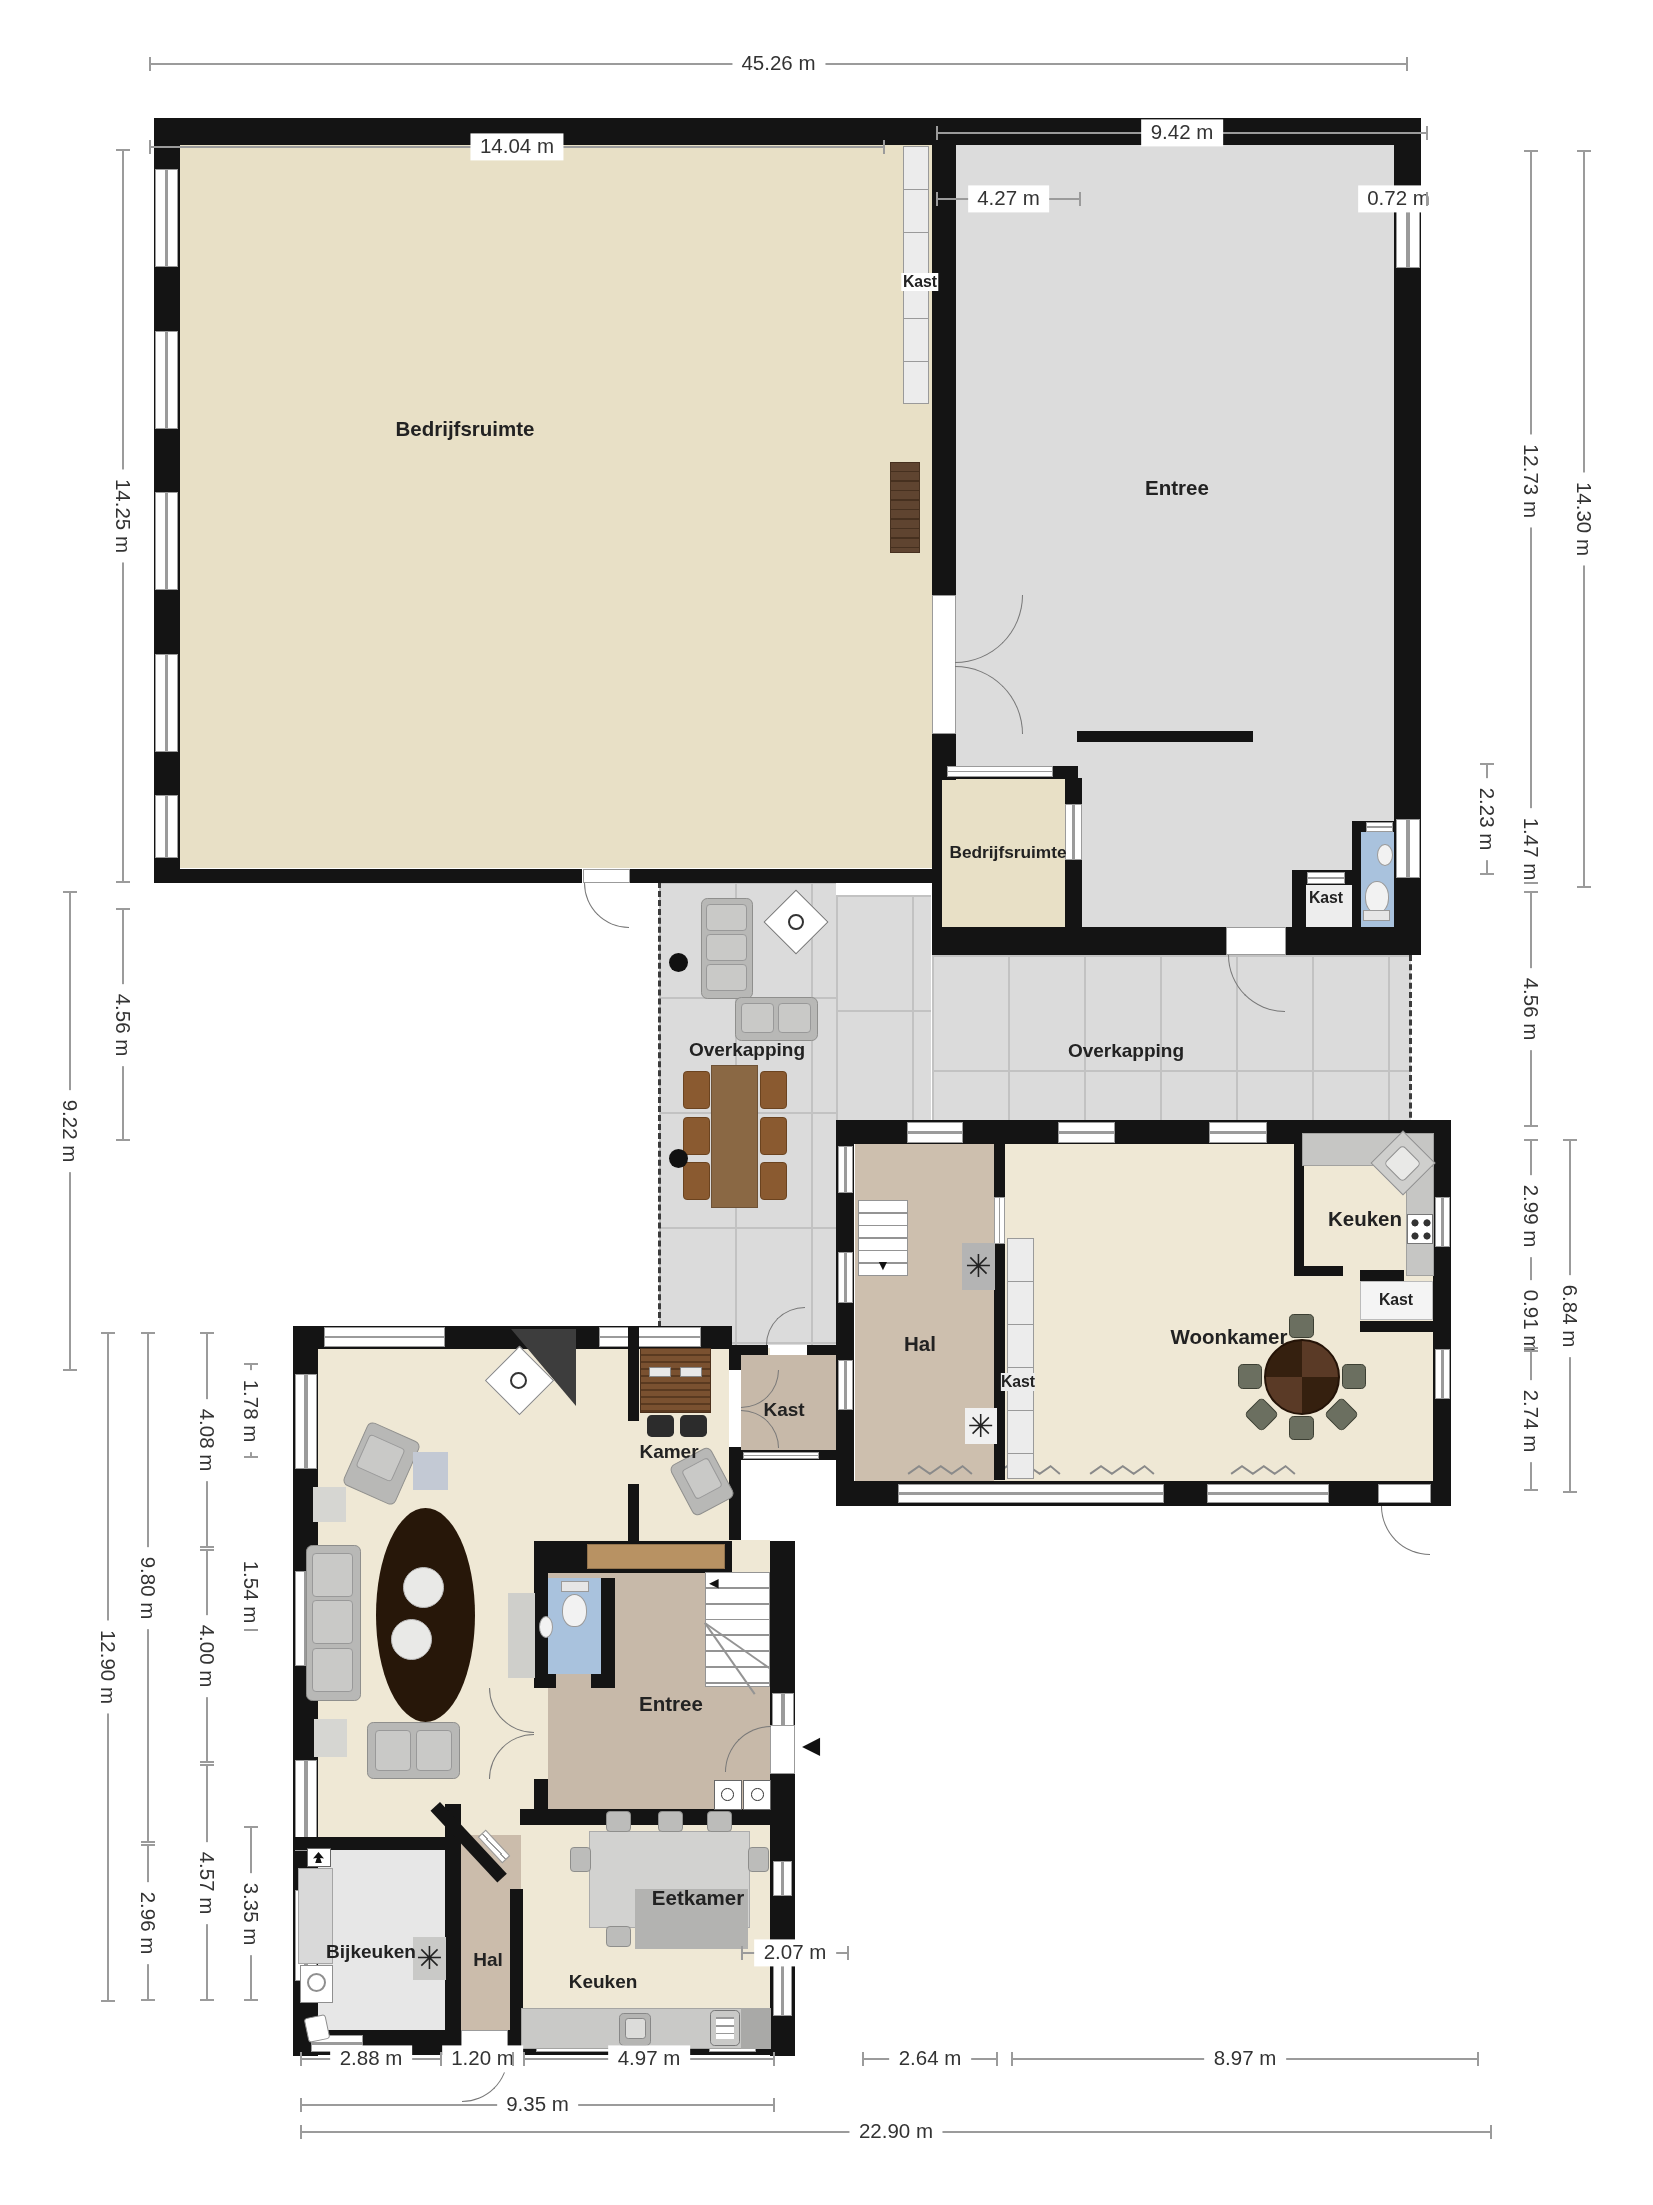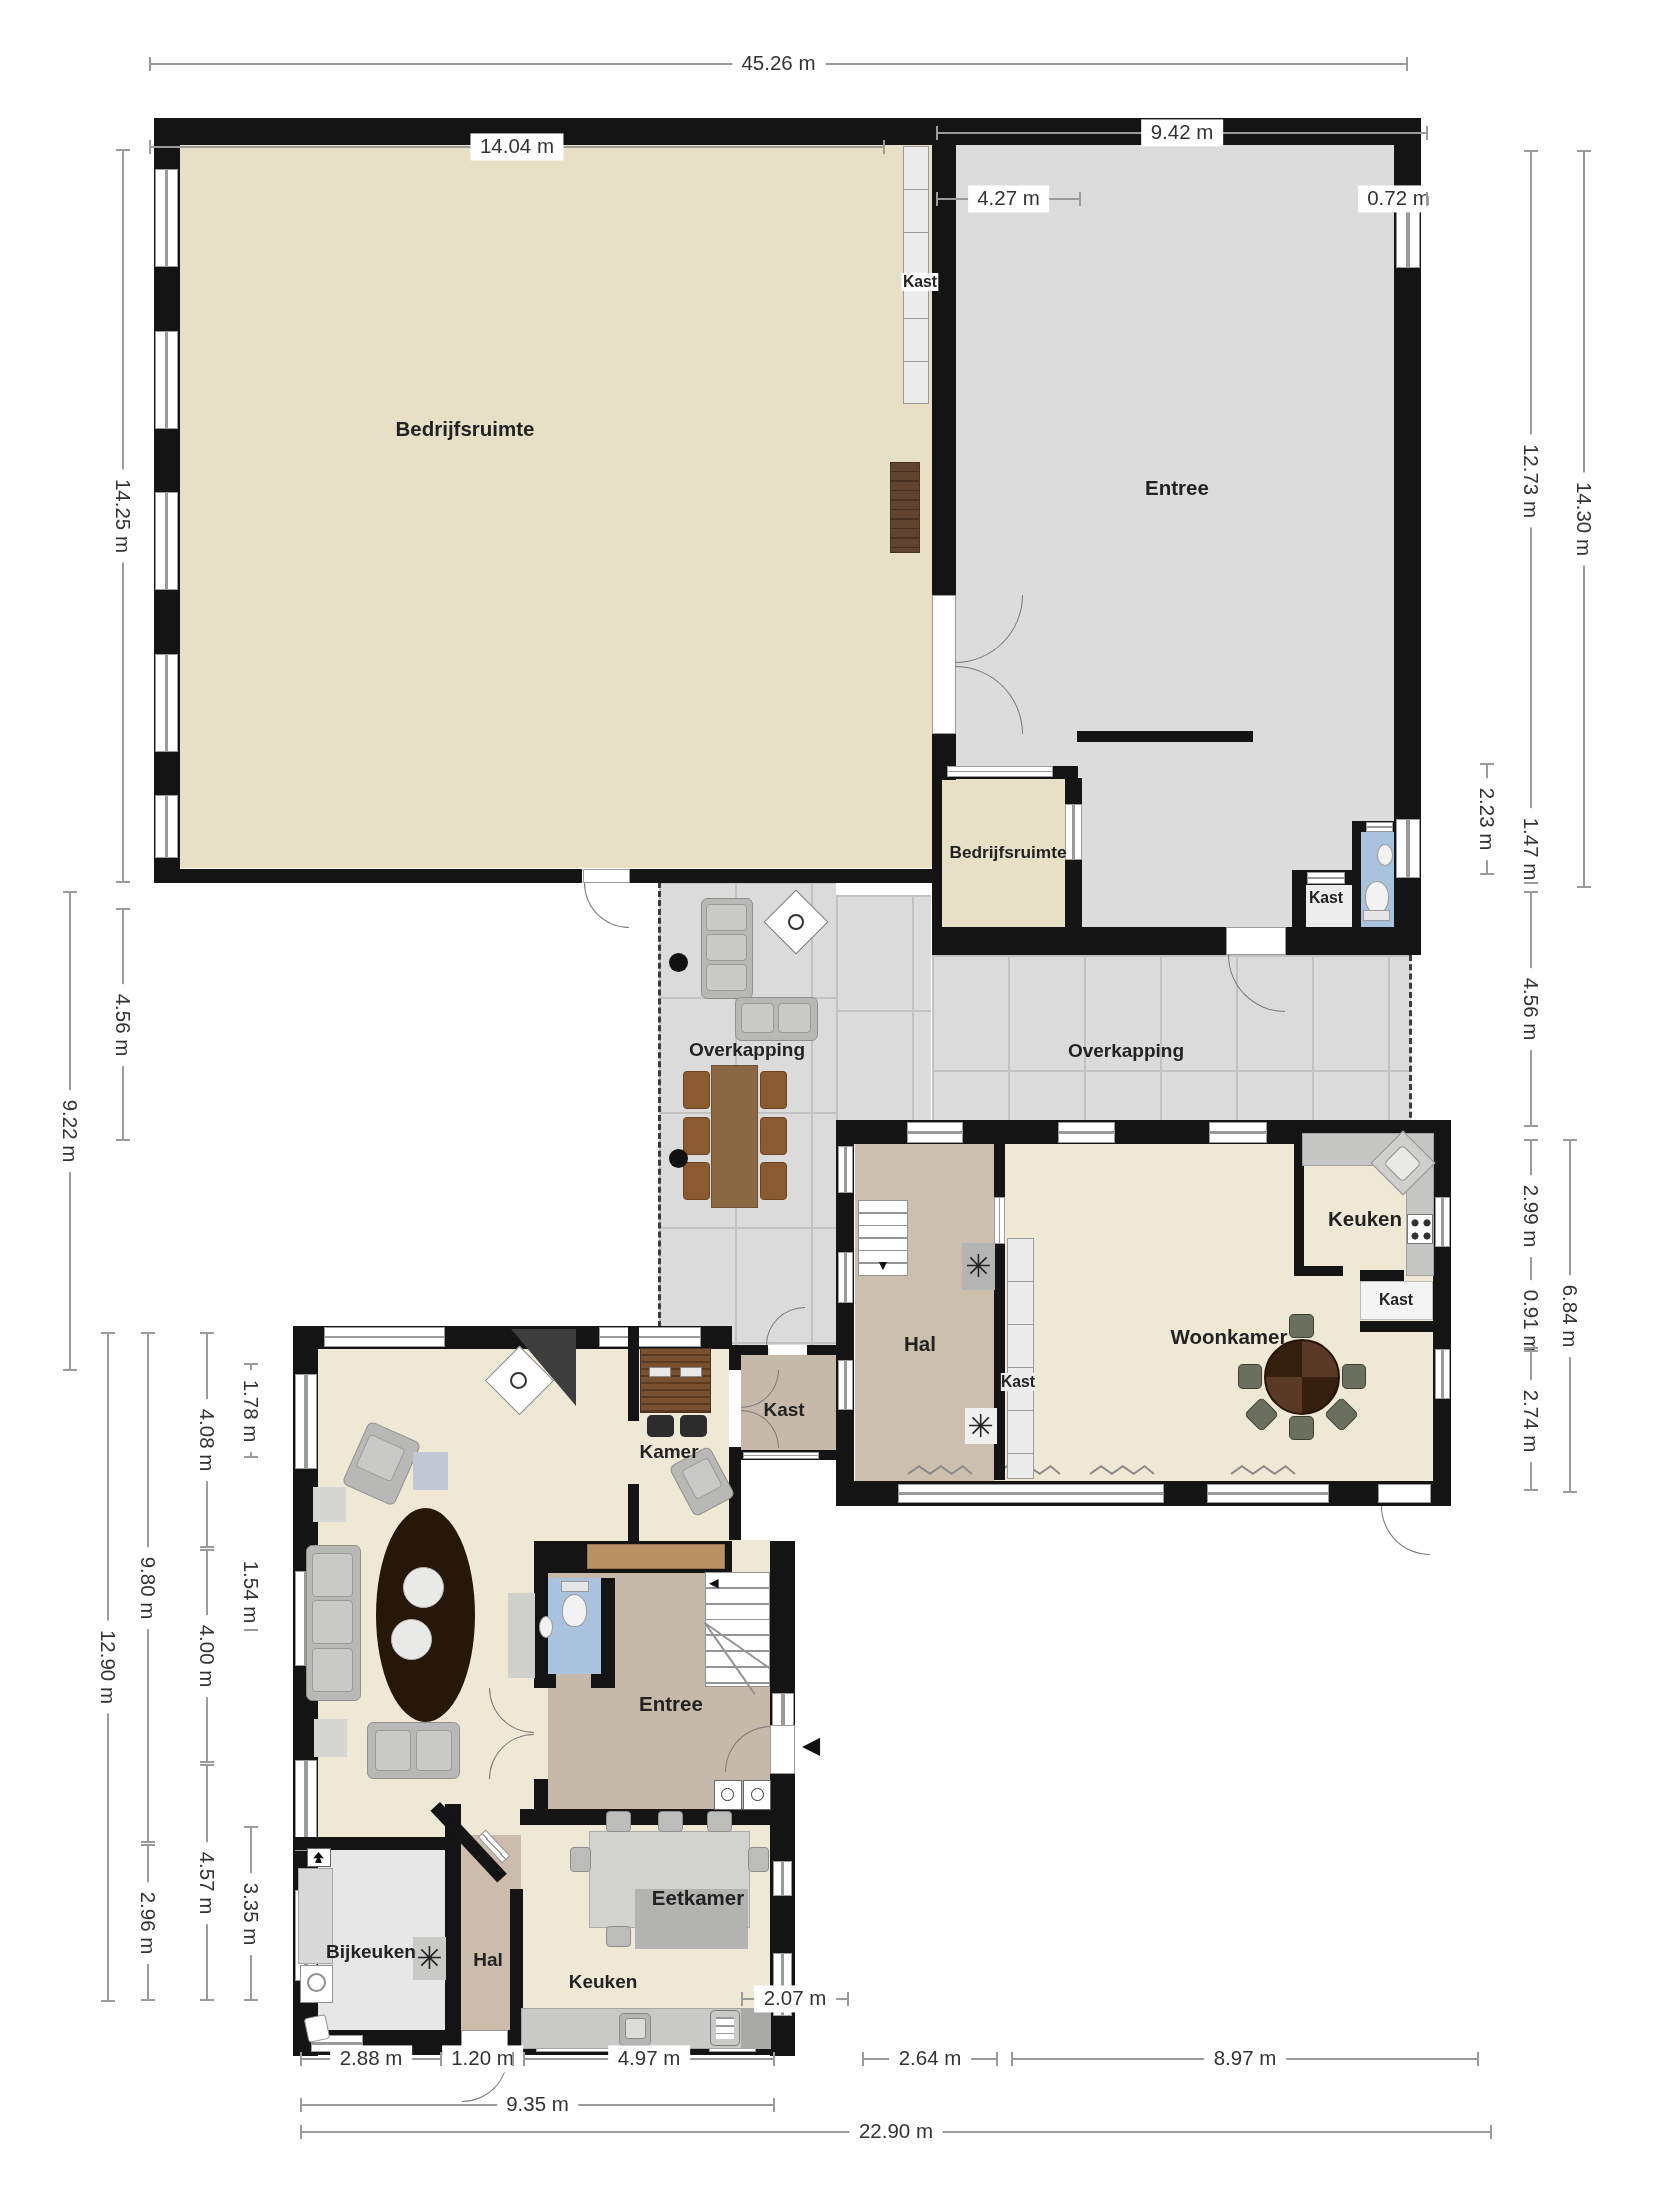--- a/index.html
+++ b/index.html
@@ -444,21 +444,21 @@
     </div>
   <div class="dimh" style="left:524px;top:2058px;width:250px;">
       <span class="dimlab">4.97 m</span>
     </div>
   <div class="dimh" style="left:863px;top:2058px;width:134px;">
       <span class="dimlab">2.64 m</span>
     </div>
   <div class="dimh" style="left:1012px;top:2058px;width:466px;">
       <span class="dimlab">8.97 m</span>
     </div>
-  <div class="dimh" style="left:742px;top:1998px;width:106px;">
+  <div class="dimh" style="left:742px;top:1952px;width:106px;">
       <span class="dimlab">2.07 m</span>
     </div>
   <div class="dimh" style="left:301px;top:2104px;width:473px;">
       <span class="dimlab">9.35 m</span>
     </div>
   <div class="dimh" style="left:301px;top:2131px;width:1190px;">
       <span class="dimlab">22.90 m</span>
     </div>
 
 </div>

